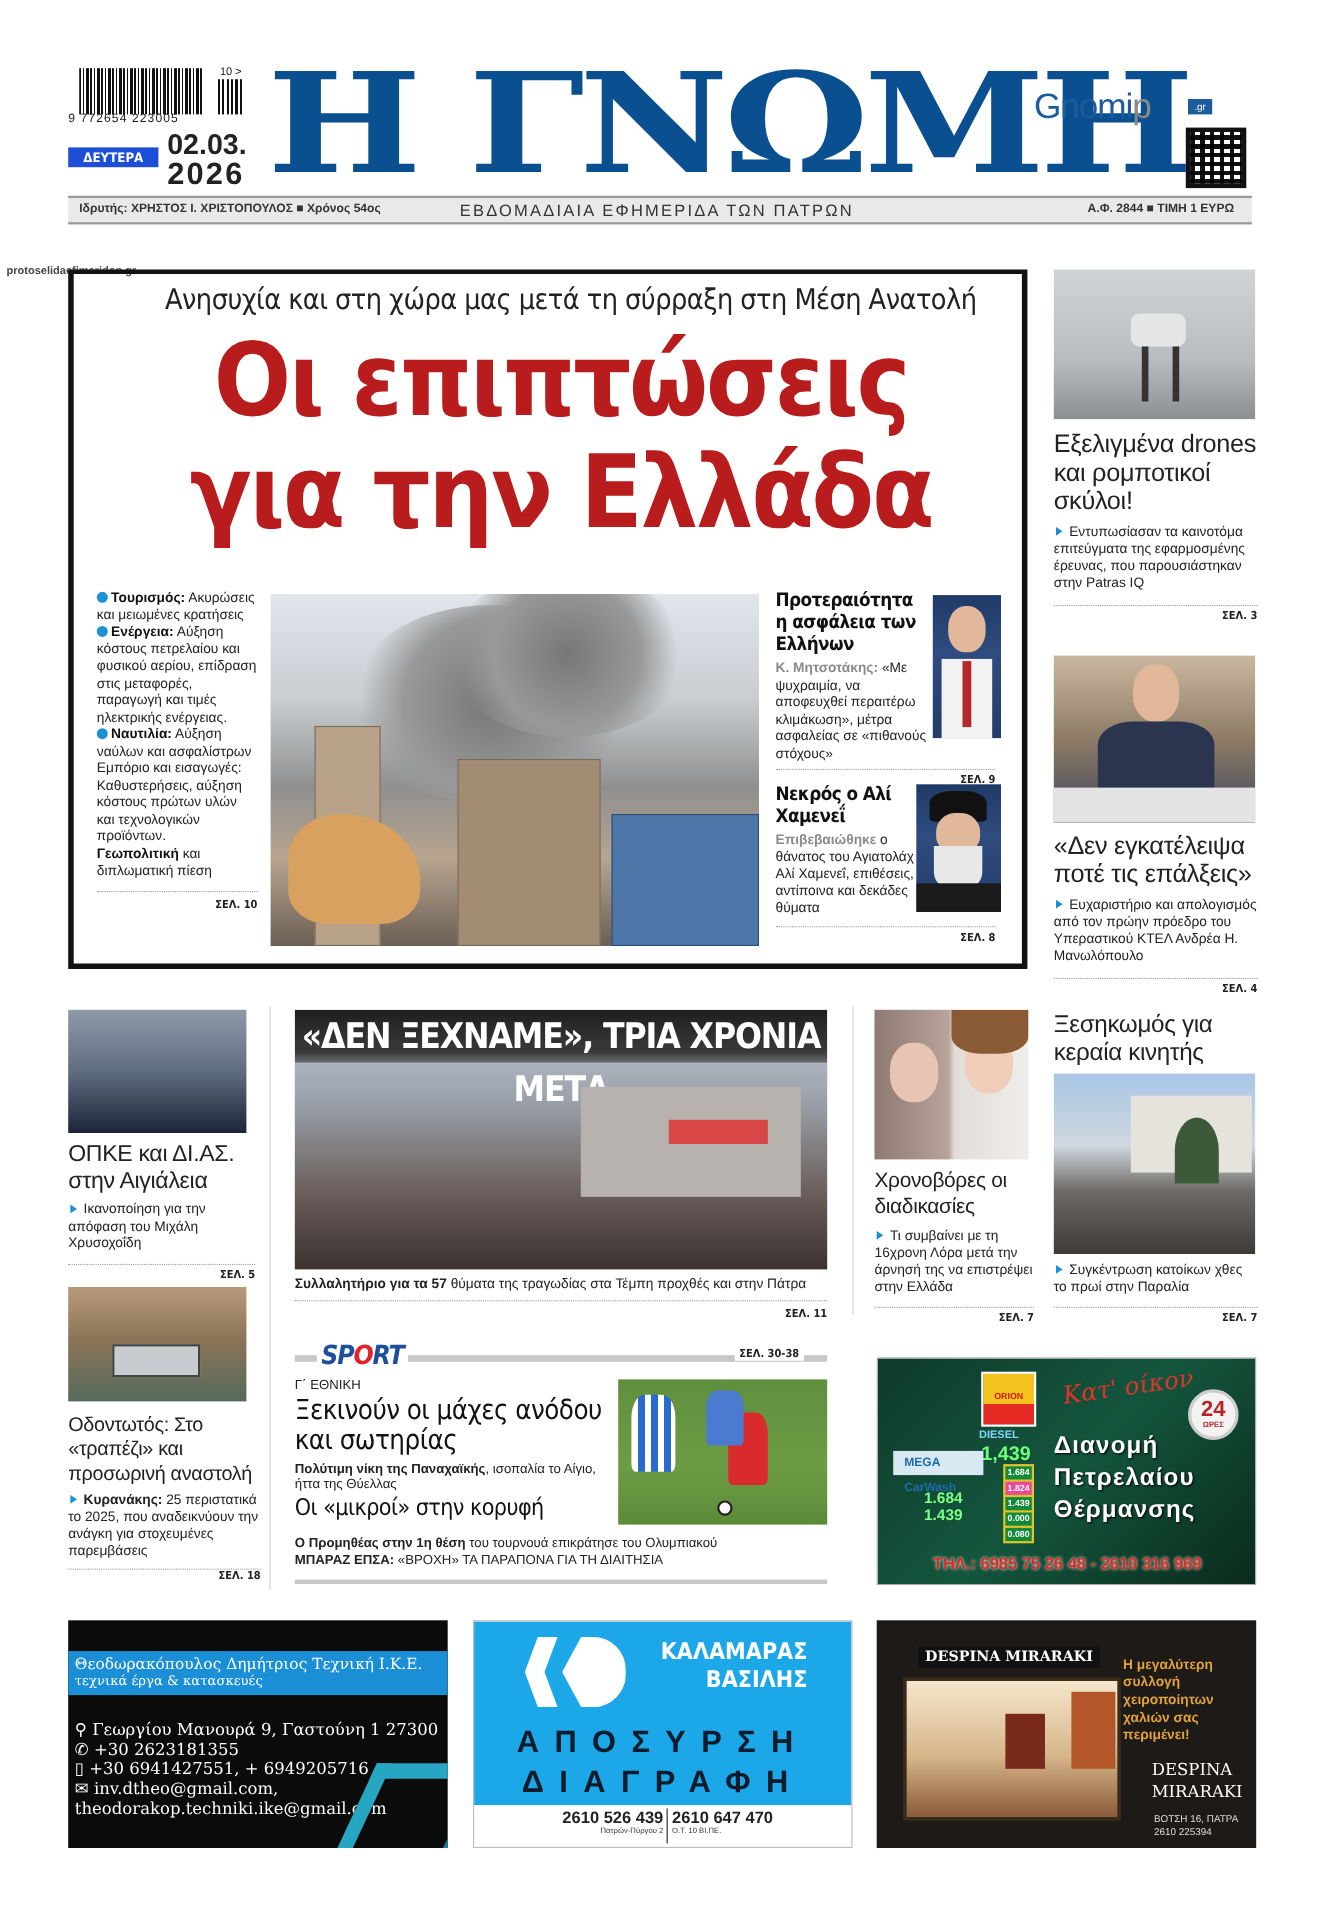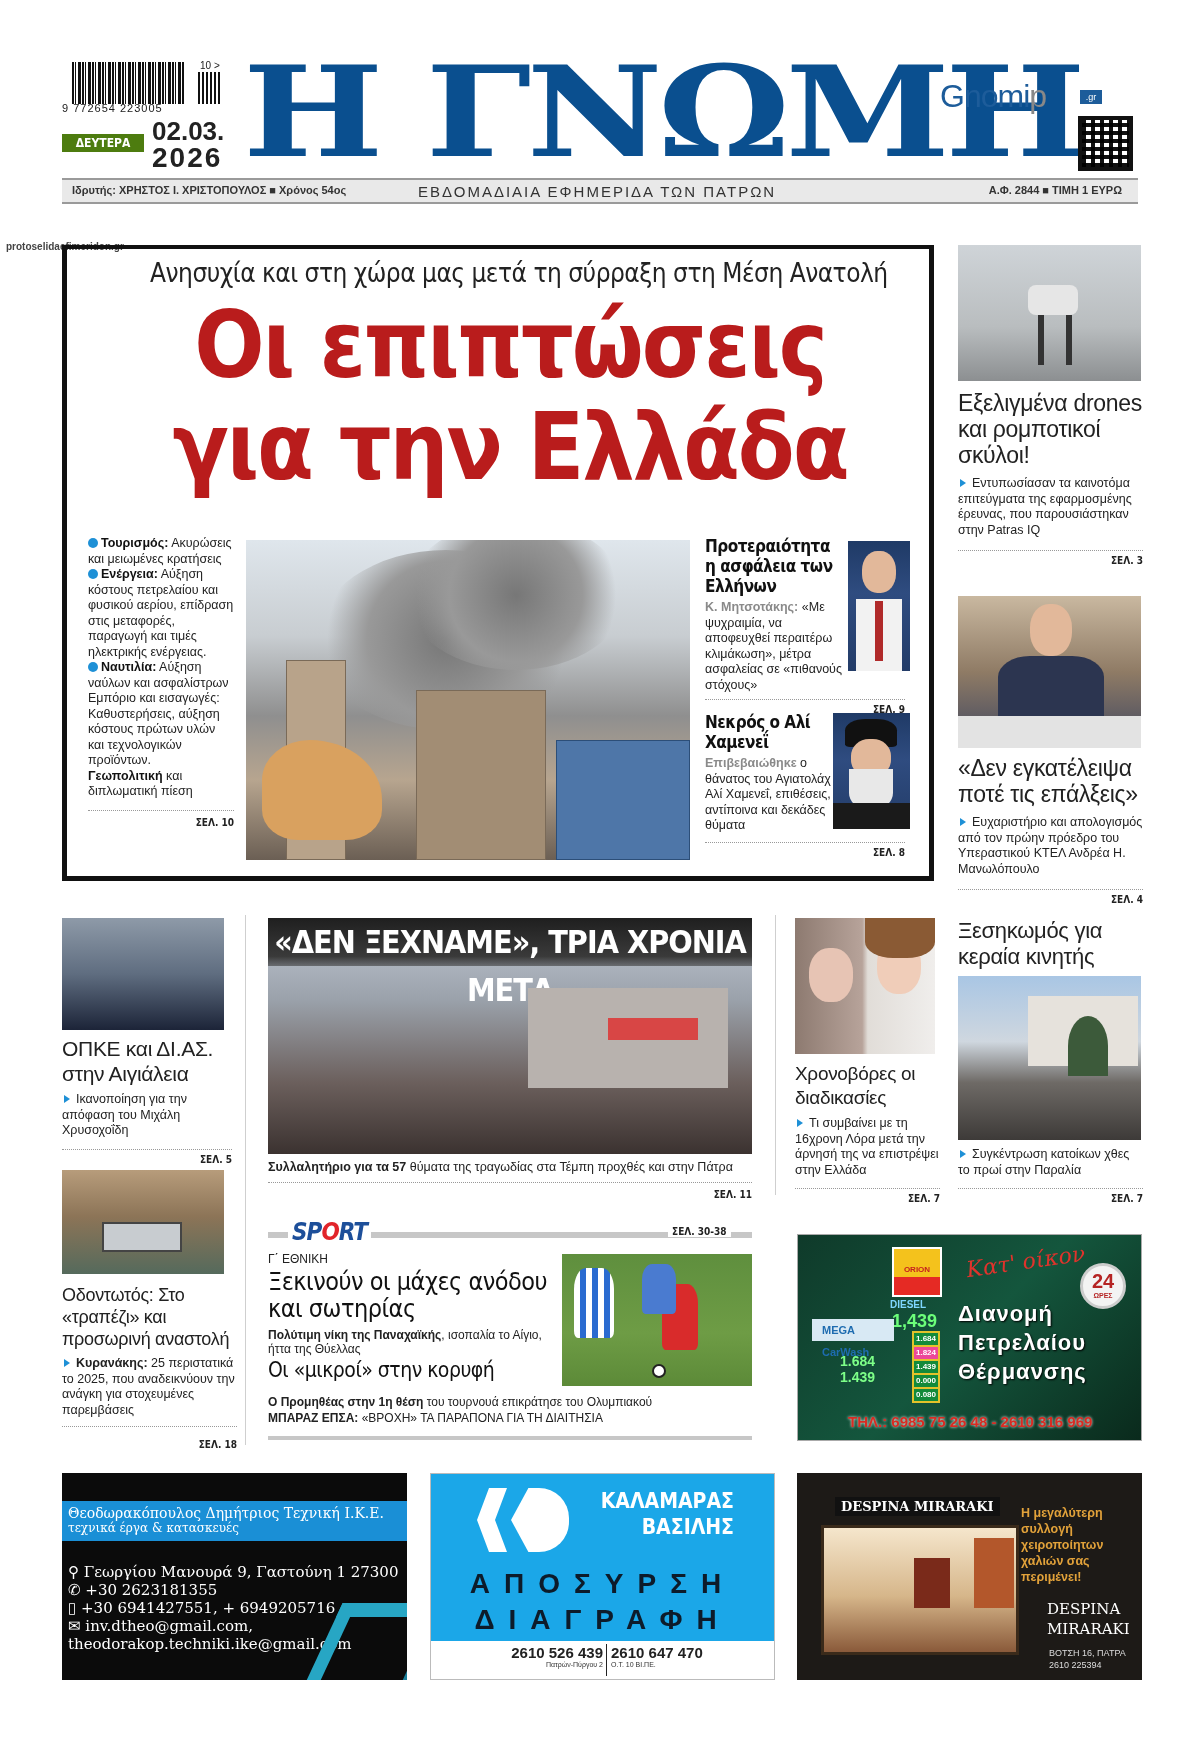--- a/index.html
+++ b/index.html
@@ -3,21 +3,21 @@
 <meta charset="utf-8">
 <style>
 *{box-sizing:border-box;margin:0;padding:0}
 body{width:1200px;height:1737px;background:#fff;font-family:"Liberation Sans",sans-serif;color:#1a1a1a;position:relative;overflow:hidden}
 .abs{position:absolute}
 
 .barcode{left:72px;top:62px;width:112px;height:42px;background:repeating-linear-gradient(90deg,#111 0 2px,#fff 2px 3px,#111 3px 4px,#fff 4px 6px,#111 6px 9px,#fff 9px 10px)}
 .barcode2{left:198px;top:72px;width:22px;height:32px;background:repeating-linear-gradient(90deg,#111 0 2px,#fff 2px 4px)}
 .bc-num{left:62px;top:102px;font-size:11px;letter-spacing:1px}
 .bc-10{left:200px;top:60px;font-size:10px}
-.day{left:62px;top:134px;width:82px;height:18px;background:#4d7c0f;color:#fff;font-size:12px;font-weight:bold;text-align:center;line-height:18px;font-family:"DejaVu Sans Condensed","DejaVu Sans",sans-serif}
+.day{left:62px;top:134px;width:82px;height:18px;background:#1d4ed8;color:#fff;font-size:12px;font-weight:bold;text-align:center;line-height:18px;font-family:"DejaVu Sans Condensed","DejaVu Sans",sans-serif}
 .date1{left:152px;top:118px;font-size:26px;font-weight:bold;line-height:26px;color:#222}
 .date2{left:152px;top:144px;font-size:28px;font-weight:bold;line-height:28px;color:#222;letter-spacing:2px}
 .logo{left:243px;top:52px;font-family:"DejaVu Serif",serif;font-weight:bold;font-size:126px;line-height:120px;color:#0a4f8f;letter-spacing:-4px;transform:scaleX(1.18);transform-origin:left top}
 .gnomip{left:940px;top:78px;font-size:32px;color:#1d5c9a;font-weight:normal;letter-spacing:-1px}
 .gnomip span{color:#888}
 .gr{left:1080px;top:90px;width:22px;height:14px;background:#1d5c9a;color:#fff;font-size:9px;line-height:14px;text-align:center}
 .qr{left:1078px;top:116px;width:55px;height:55px;background:#fff;border:4px solid #111;background-image:repeating-linear-gradient(0deg,#111 0 4px,transparent 4px 8px),repeating-linear-gradient(90deg,#111 0 4px,transparent 4px 9px);background-blend-mode:multiply}
 .strip{left:62px;top:178px;width:1076px;height:26px;background:#e9e9e9;border-top:2px solid #9a9a9a;border-bottom:2px solid #9a9a9a}
 .strip .l{position:absolute;left:10px;top:4px;font-size:11px;font-weight:bold;color:#333}
 .strip .c{position:absolute;left:356px;top:3px;font-size:15px;letter-spacing:2px;color:#333}
@@ -174,21 +174,21 @@
   <div class="dotline" style="margin-top:10px"></div>
   <div class="sel" style="margin-top:4px">ΣΕΛ. 5</div>
 </div>
 <div class="abs img train" style="left:62px;top:1170px;width:162px;height:104px">
   <div style="position:absolute;left:40px;top:52px;width:80px;height:30px;background:#c8ccd0;border:2px solid #444"></div>
 </div>
 <div class="abs" style="left:62px;top:1284px;width:175px">
   <div class="rhead" style="font-size:18px;line-height:22px">Οδοντωτός: Στο «τραπέζι» και προσωρινή αναστολή</div>
   <div class="rp" style="margin-top:6px"><span class="tri"></span><b>Κυρανάκης:</b> <span>25 περιστατικά το 2025, που αναδεικνύουν την ανάγκη για στοχευμένες παρεμβάσεις</span></div>
   <div class="dotline" style="margin-top:8px"></div>
-  <div class="sel" style="margin-top:12px">ΣΕΛ. 18</div>
+  <div class="sel" style="margin-top:0">ΣΕΛ. 18</div>
 </div>
 
 <div class="abs img temp">
   <div class="tempban">«ΔΕΝ ΞΕΧΝΑΜΕ», ΤΡΙΑ ΧΡΟΝΙΑ ΜΕΤΑ</div>
   <div style="position:absolute;left:260px;top:70px;width:200px;height:100px;background:#b8b2ae"></div>
   <div style="position:absolute;left:340px;top:100px;width:90px;height:22px;background:#d33;opacity:.85"></div>
 </div>
 <div class="abs" style="left:268px;top:1160px;width:484px;font-size:12.5px;color:#222"><b>Συλλαλητήριο για τα 57</b> <span>θύματα της τραγωδίας στα Τέμπη προχθές και στην Πάτρα</span></div>
 <div class="abs dotline" style="left:268px;top:1182px;width:484px"></div>
 <div class="abs sel" style="left:652px;top:1189px;width:100px">ΣΕΛ. 11</div>

